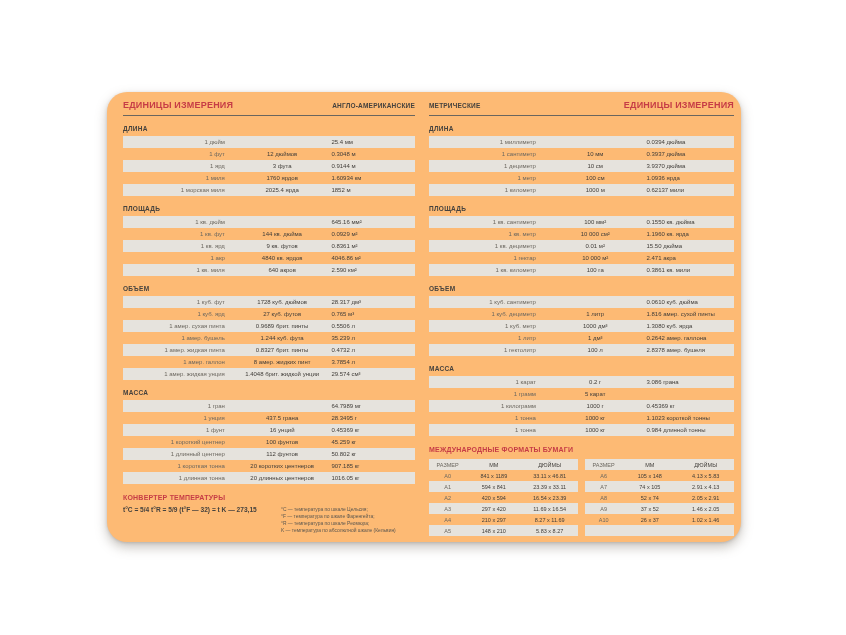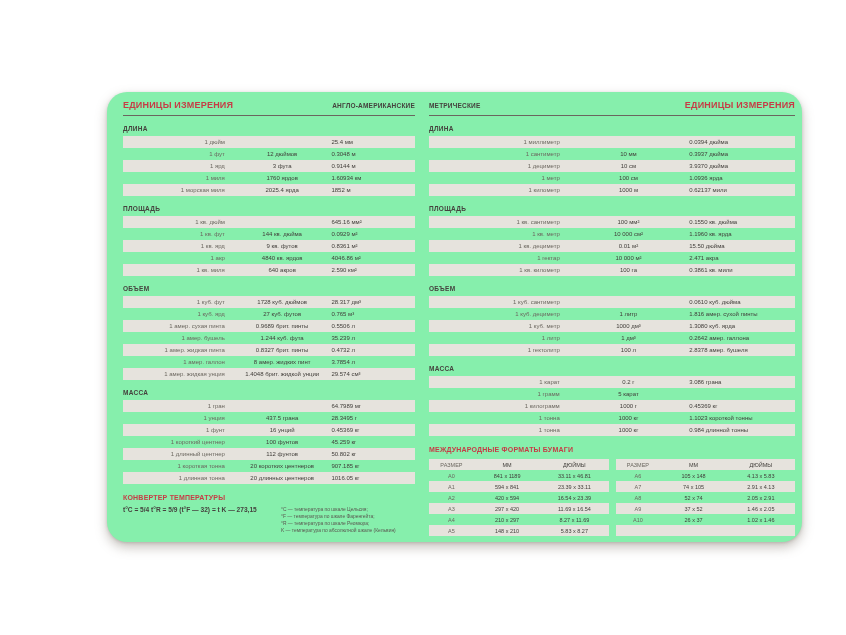--- a/index.html
+++ b/index.html
@@ -1,19 +1,19 @@
 <!DOCTYPE html>
 <html><head>
 <meta charset="utf-8">
 <style>
   * { margin:0; padding:0; box-sizing:border-box; }
   html,body { width:846px; height:635px; background:#ffffff; overflow:hidden;
     font-family:"Liberation Sans", sans-serif; }
-  .card { position:absolute; left:107px; top:92px; width:695px; height:450px;
-    background:#86efac; border-radius:20px;
+  .card { position:absolute; left:107px; top:92px; width:634px; height:450px;
+    background:#fdba74; border-radius:20px;
     box-shadow:0 5px 12px rgba(110,100,88,0.40), 0 1px 3px rgba(110,100,88,0.25);
     padding:8px 7px 8px 16px; }
   .cols { display:flex; width:100%; height:100%; }
   .col { display:flex; flex-direction:column; }
   .col-left { width:292px; margin-right:14px; }
   .col-right { flex:1; }
   .panel-head { display:flex; justify-content:space-between; align-items:baseline;
     border-bottom:1px solid #6a665f; padding-bottom:5px; }
   .panel-title { color:#c63c46; font-size:9px; font-weight:bold; letter-spacing:.2px; }
   .panel-tag { color:#45423e; font-size:6.5px; font-weight:bold; letter-spacing:.2px; }

